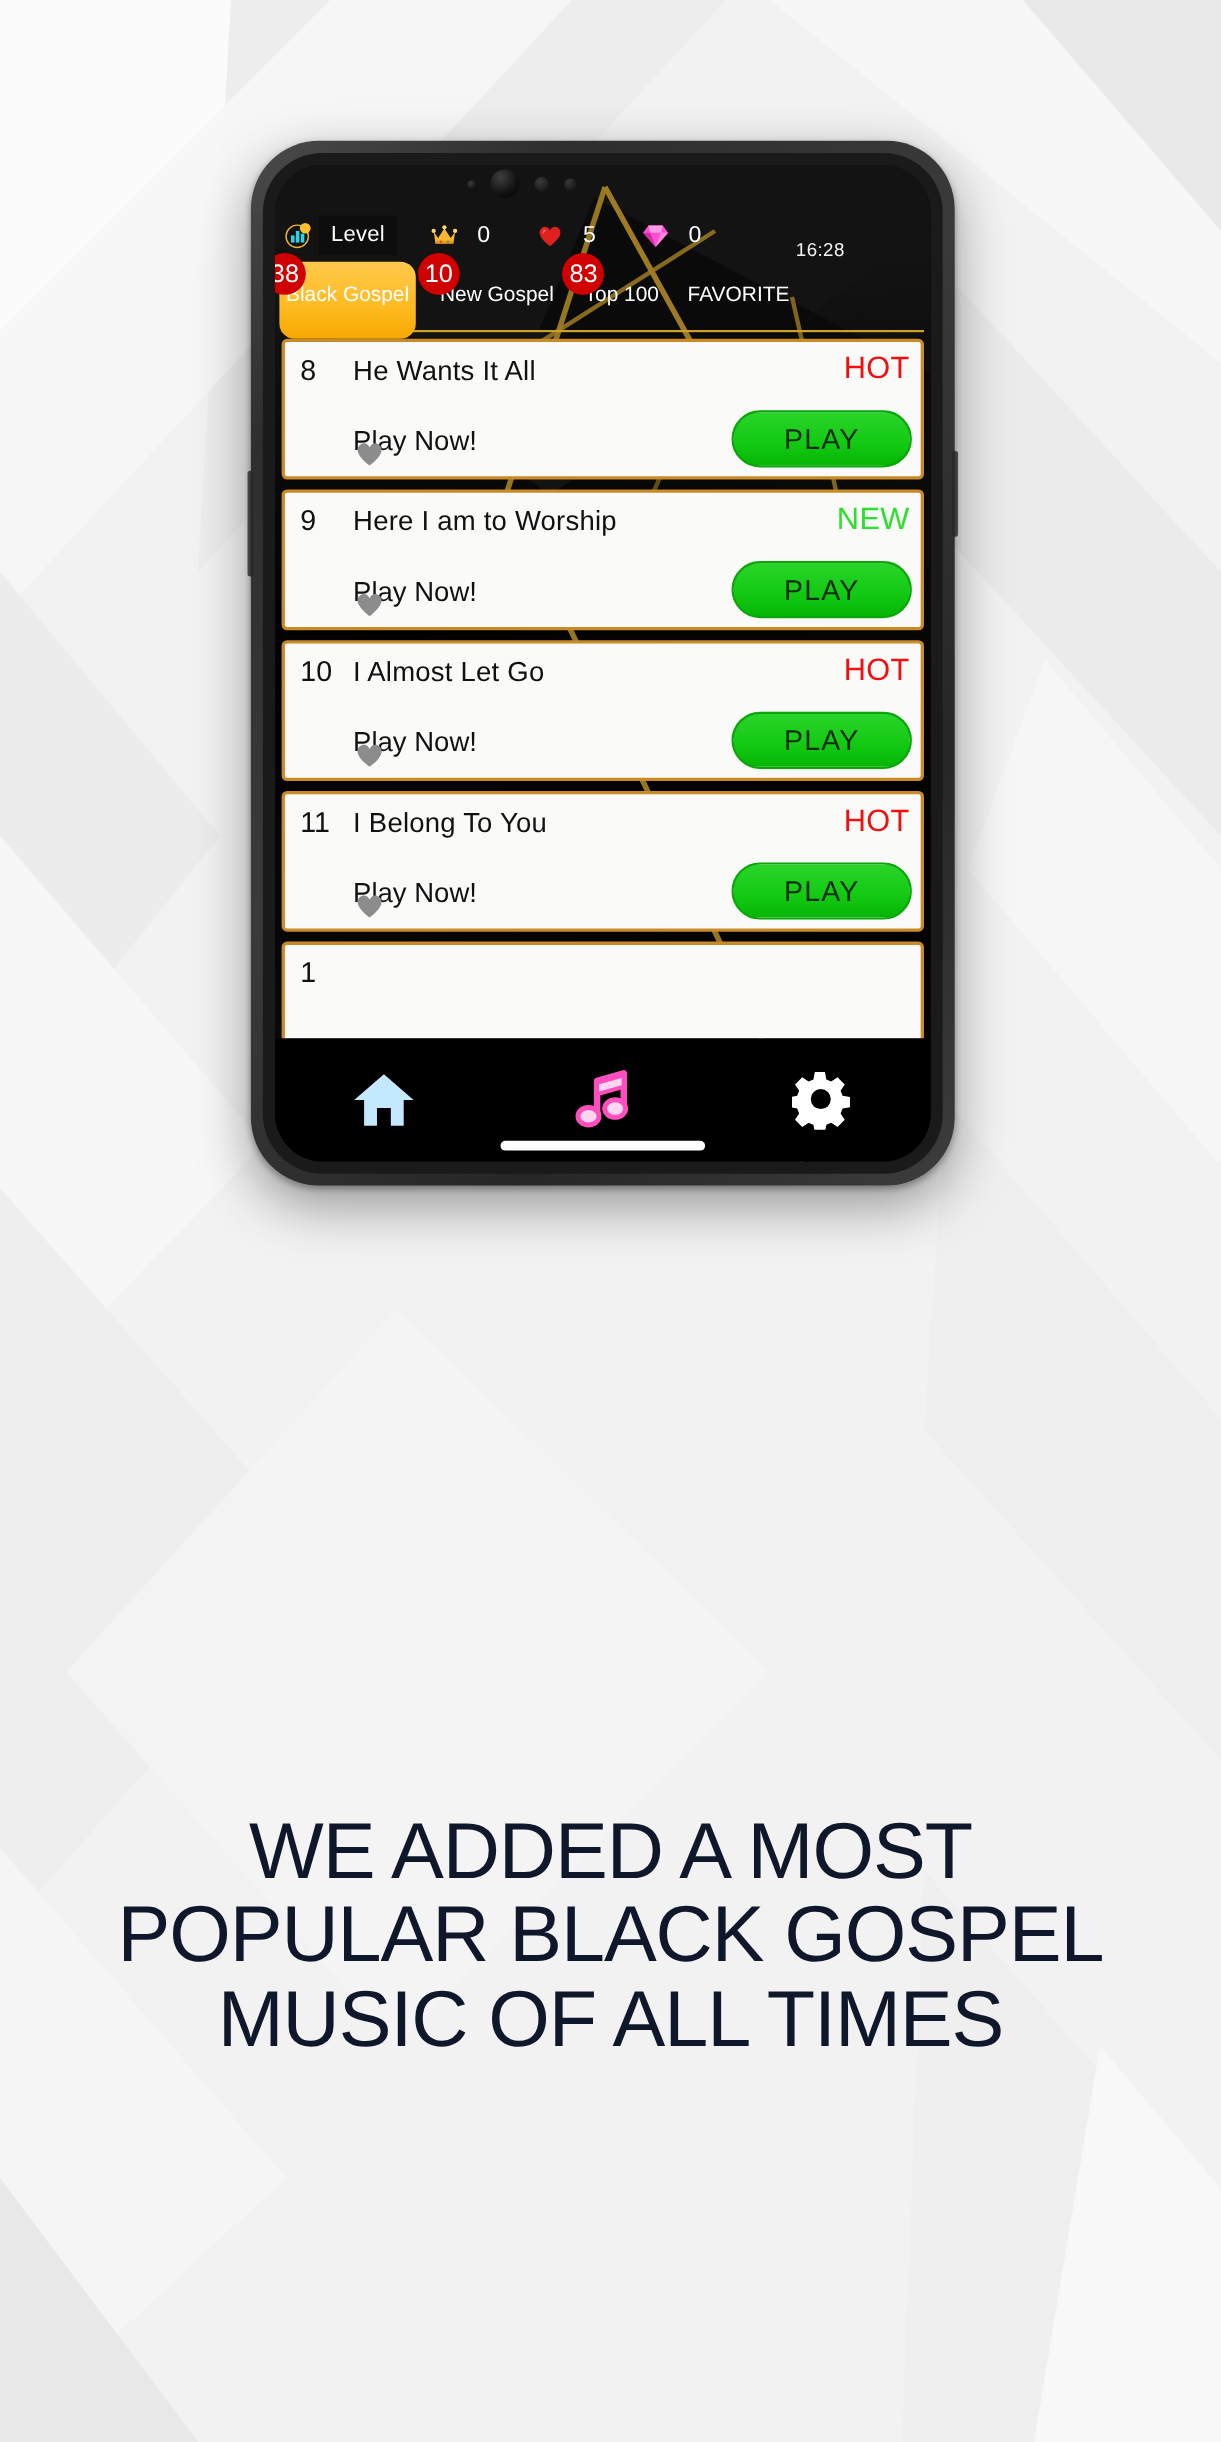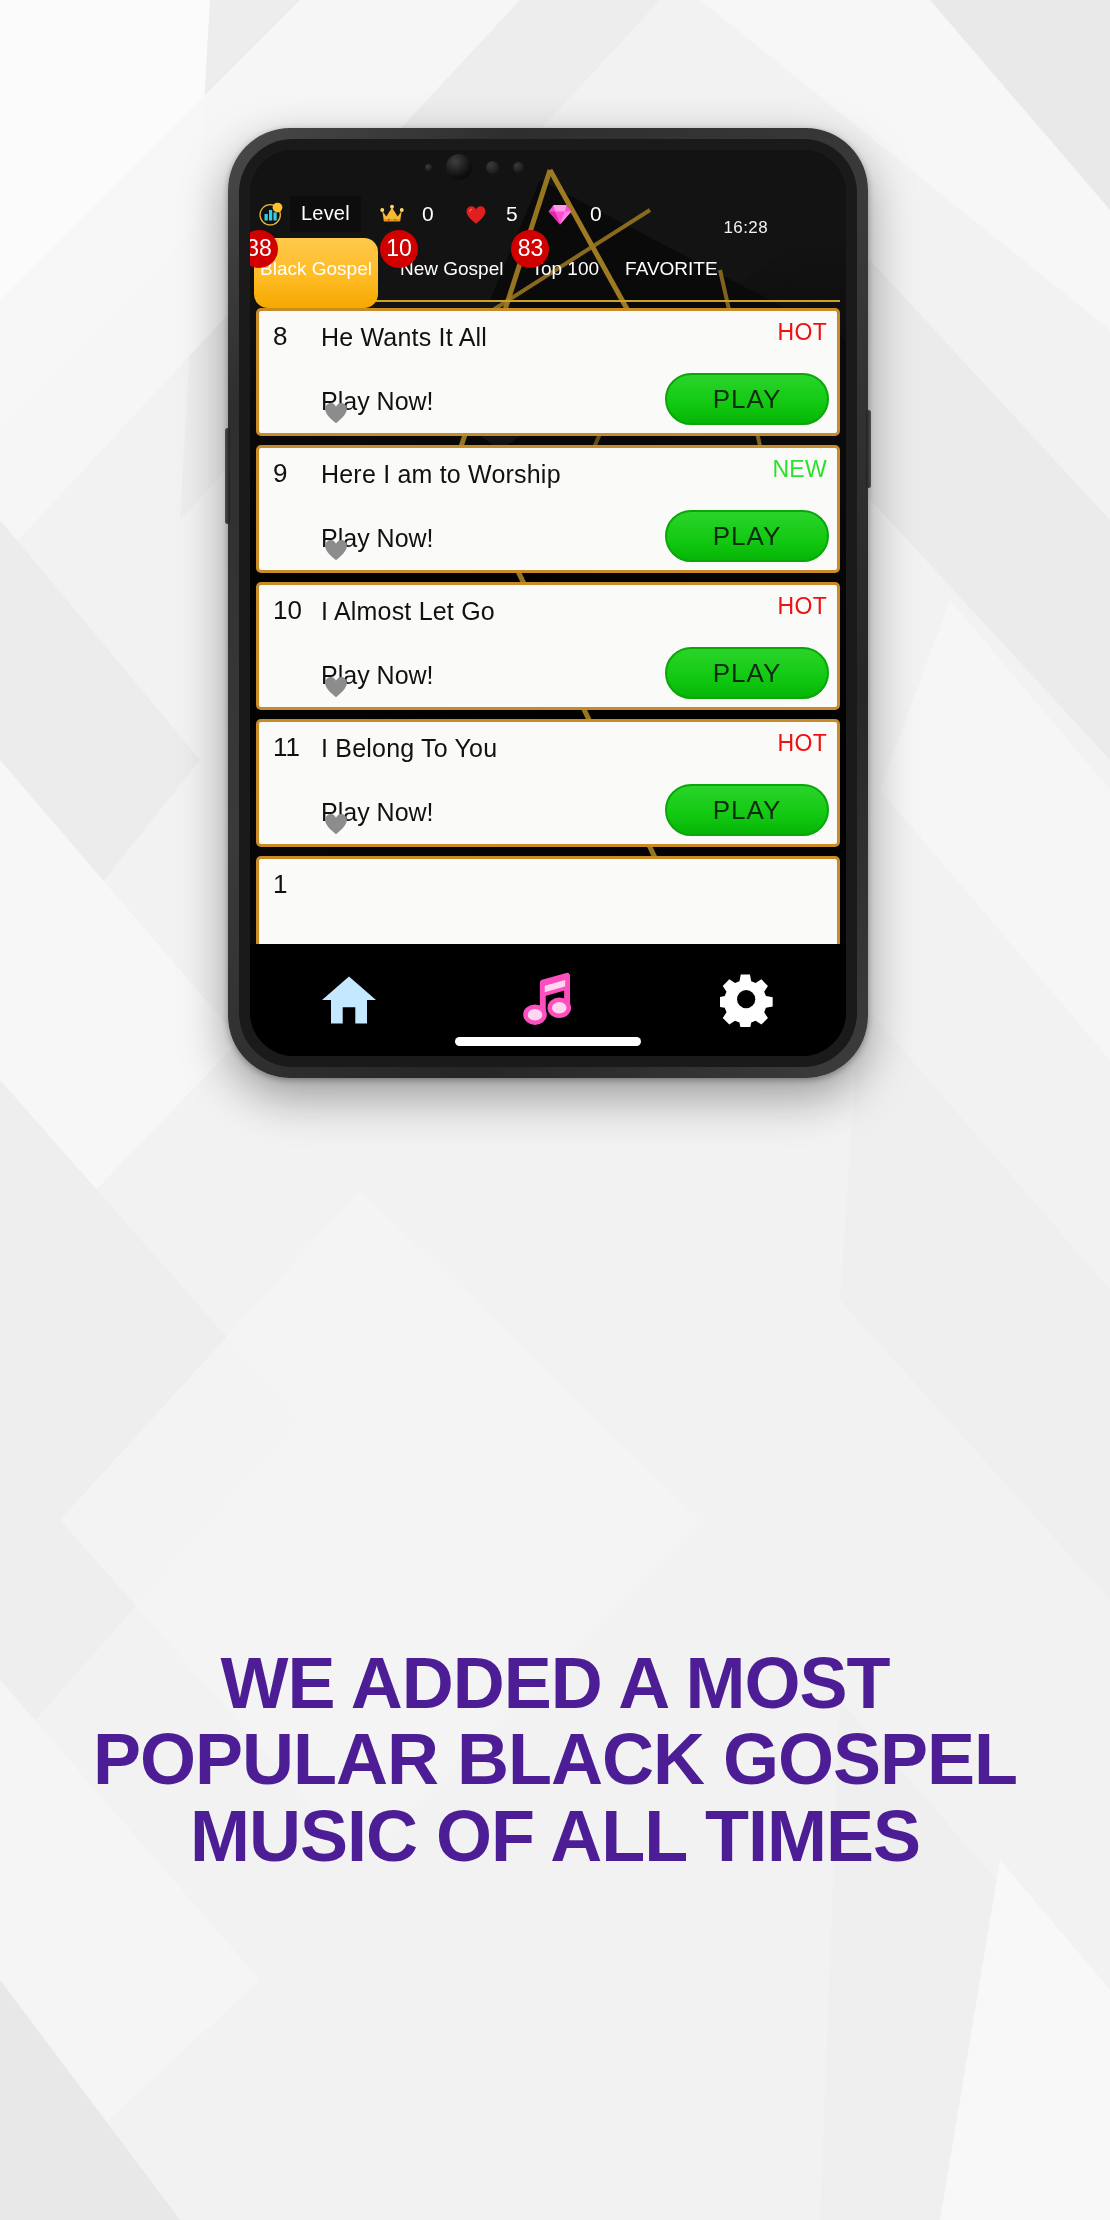--- a/index.html
+++ b/index.html
@@ -101,21 +101,21 @@
   }
 
   
   #status-bar {
     position: relative;
     z-index: 3;
     display: flex;
     align-items: center;
     height: 46px;
     padding: 0 8px;
-    gap: 0;
+    gap: 12px;
   }
   .stat-cell {
     display: flex;
     align-items: center;
     gap: 6px;
     height: 36px;
   }
   .stat-icon { width: 26px; height: 26px; flex: 0 0 auto; display:block; }
   .level-pill {
     background: #0d0d0d;
@@ -244,21 +244,21 @@
     left: 62px;
     top: 78px;
     font-size: 25px;
     color: #111;
     line-height: 1;
   }
   .song-tag {
     position: absolute;
     right: 10px;
     top: 10px;
-    font-size: 23px;
+    font-size: 28px;
     line-height: 1;
     letter-spacing: .3px;
   }
   .tag-hot { color: #f01010; }
   .tag-new { color: #2ee02e; }
   .fav-heart {
     position: absolute;
     left: 62px;
     bottom: 8px;
     width: 30px;
@@ -306,25 +306,25 @@
     background: #ffffff;
   }
 
   
   #headline {
     position: absolute;
     left: 60px;
     right: 60px;
     top: 1645px;
     text-align: center;
-    color: #4c1d95;
+    color: #0f172a;
     font-size: 72px;
     line-height: 1.06;
     letter-spacing: -1px;
-    font-weight: 700;
+    font-weight: 400;
   }
 </style>
 </head>
 <body>
 
 <div id="page">
 
   <svg class="bg-layer" viewBox="0 0 1110 2220" preserveAspectRatio="none" aria-hidden="true">
     <rect x="0" y="0" width="1110" height="2220" fill="#f2f2f2"></rect>
     <polygon points="0,0 420,0 0,430" fill="#fbfbfb"></polygon>

